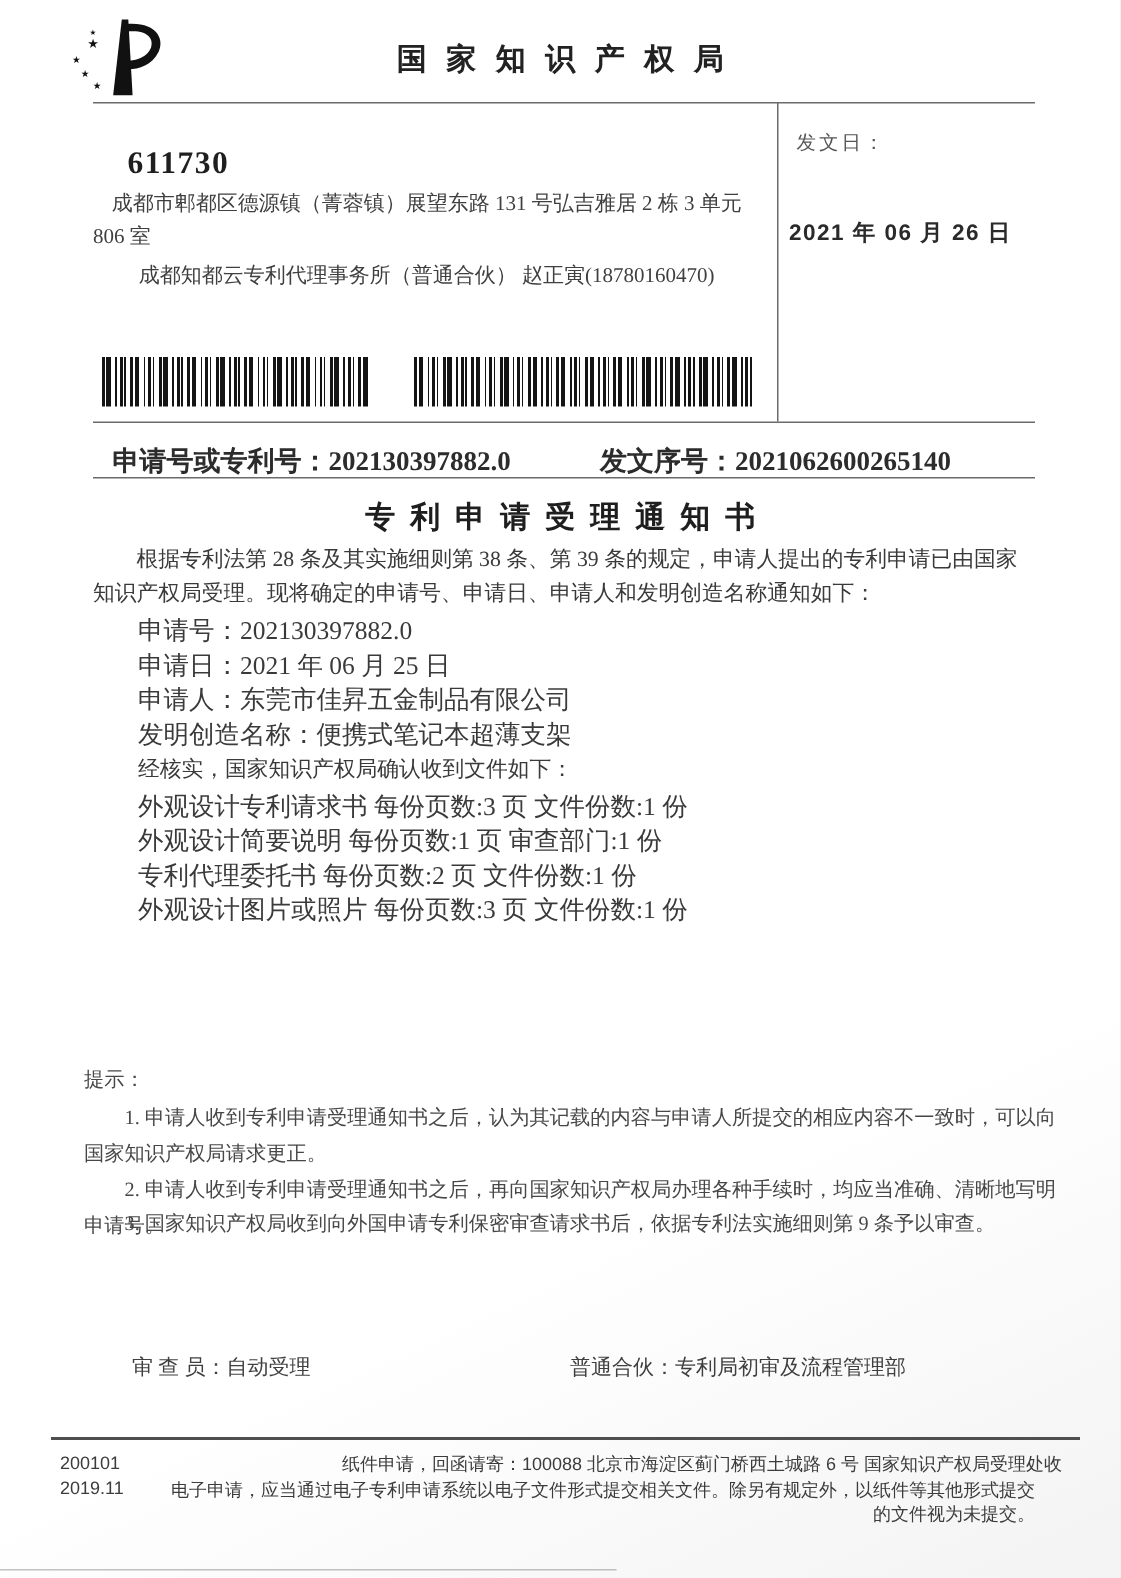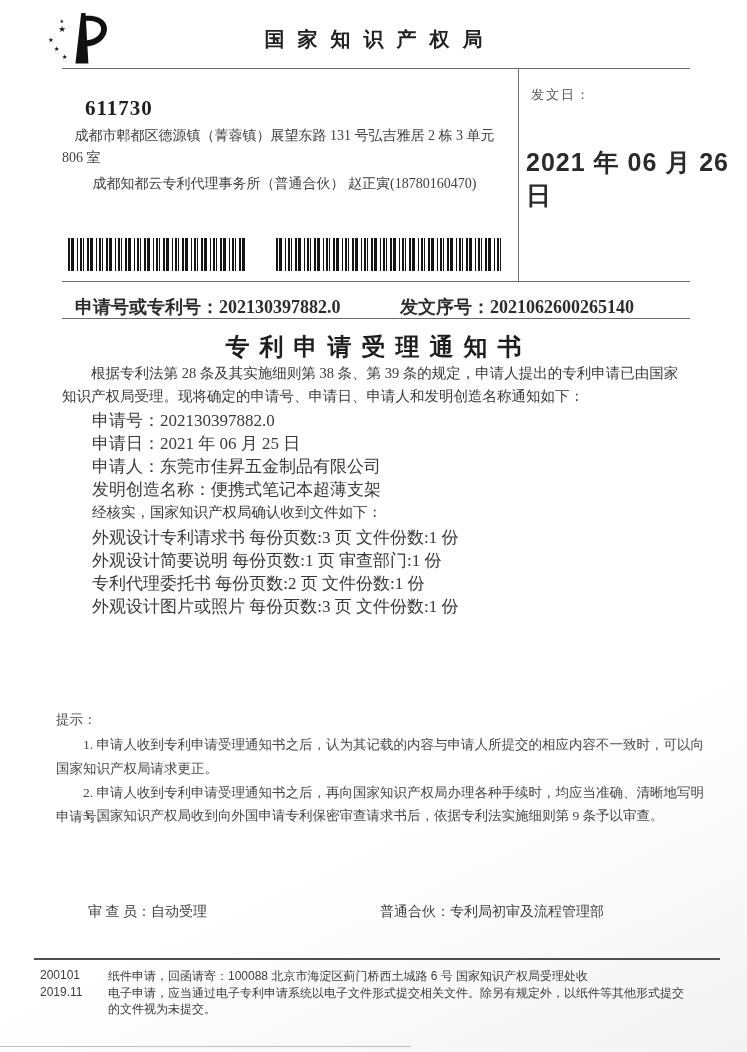--- a/index.html
+++ b/index.html
@@ -35,21 +35,21 @@
   }
   .logo { left: 38px; top: 10px; width: 72px; height: 58px; }
 
   .hrule { background: #6b6b6b; height: 1px; }
   .vrule { background: #6b6b6b; width: 1px; }
 
   
   .dispatch-label { left: 531px; top: 86px; font-size: 13px; color: #555; letter-spacing: 2px; }
   .dispatch-date {
     left: 526px; top: 146px;
-    font-size: 25px; font-weight: 700; color: #2a2a2a;
+    font-size: 15px; font-weight: 700; color: #2a2a2a;
     font-family: "Liberation Sans", sans-serif;
     letter-spacing: 1px;
   }
 
   
   .postal { left: 85px; top: 96px; font-size: 21px; font-weight: 700; color: #1f1f1f; letter-spacing: 1px; }
   .addr1 { left: 62px; top: 127px; width: 445px; font-size: 14px; text-align: center; color: #3f3f3f; }
   .addr2 { left: 62px; top: 149px; width: 445px; font-size: 14px; text-align: left; color: #3f3f3f; }
   .agent { left: 62px; top: 175px; width: 445px; font-size: 14px; text-align: center; color: #3f3f3f; }
 
@@ -69,21 +69,21 @@
 
   
   .ref-row { font-size: 18px; font-weight: 700; color: #2c2c2c; }
   .ref-app { left: 75px; top: 295px; }
   .ref-serial { left: 400px; top: 295px; }
 
   
   .doc-title {
     left: 0; right: 0; top: 331px;
     text-align: center;
-    font-size: 24px; font-weight: 700;
+    font-size: 20px; font-weight: 700;
     letter-spacing: 10px; text-indent: 10px;
     color: #1e1e1e;
   }
   .intro {
     left: 62px; top: 362px; width: 630px;
     font-size: 14.5px; line-height: 23px;
     text-indent: 2em; color: #3a3a3a;
     margin: 0;
   }
   .field-line { left: 92px; font-size: 17px; color: #3a3a3a; }
@@ -99,21 +99,21 @@
     text-indent: 2em; color: #474747; margin: 0;
   }
   .h0 { top: 733px; } .h1 { top: 781px; } .h2 { top: 804px; }
 
   
   .examiner { left: 88px; top: 903px; font-size: 14px; color: #3f3f3f; }
   .department { left: 380px; top: 903px; font-size: 14px; color: #3f3f3f; }
 
   
   .footer-rule { left: 34px; top: 958px; width: 686px; height: 2px; background: #4f4f4f; }
-  .foot { font-size: 12px; color: #3c3c3c; font-family: "Liberation Sans", "DejaVu Sans", sans-serif; }
+  .foot { font-size: 12px; color: #3c3c3c; font-family: "Liberation Sans", "DejaVu Sans", sans-serif; text-align: right; }
   .foot-code1 { left: 40px; top: 968px; }
   .foot-code2 { left: 40px; top: 985px; }
   .foot-line1 { left: 108px; top: 968px; width: 600px; }
   .foot-line2 { left: 108px; top: 985px; width: 582px; line-height: 16px; }
 </style>
 </head>
 <body>
 
 <div class="page">
 

